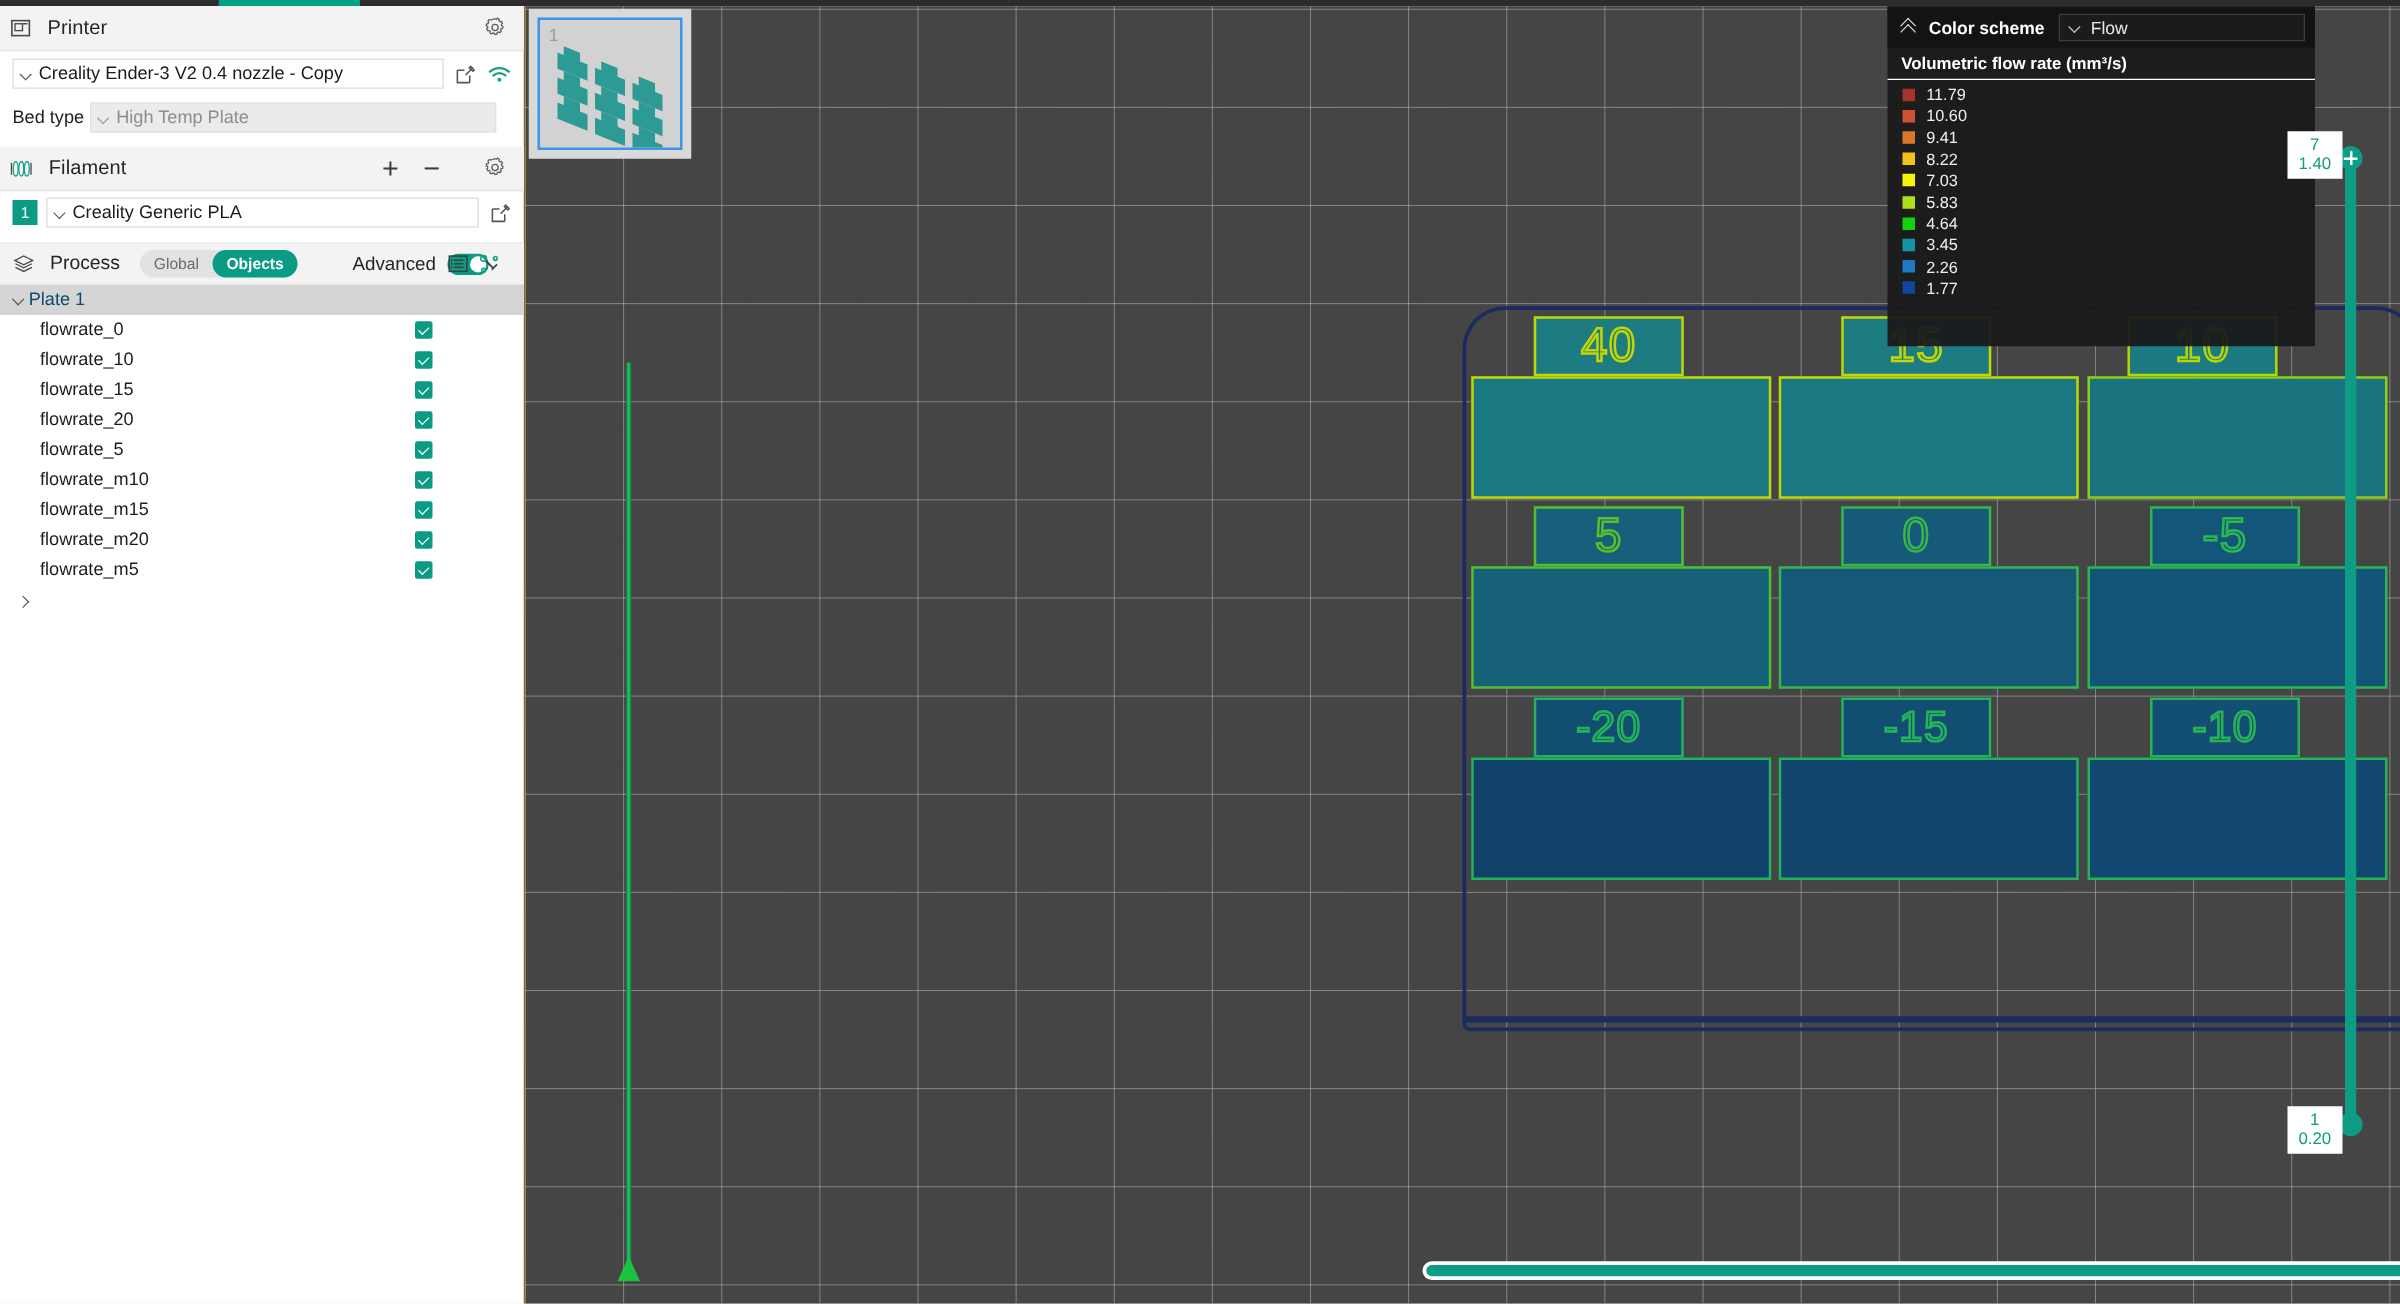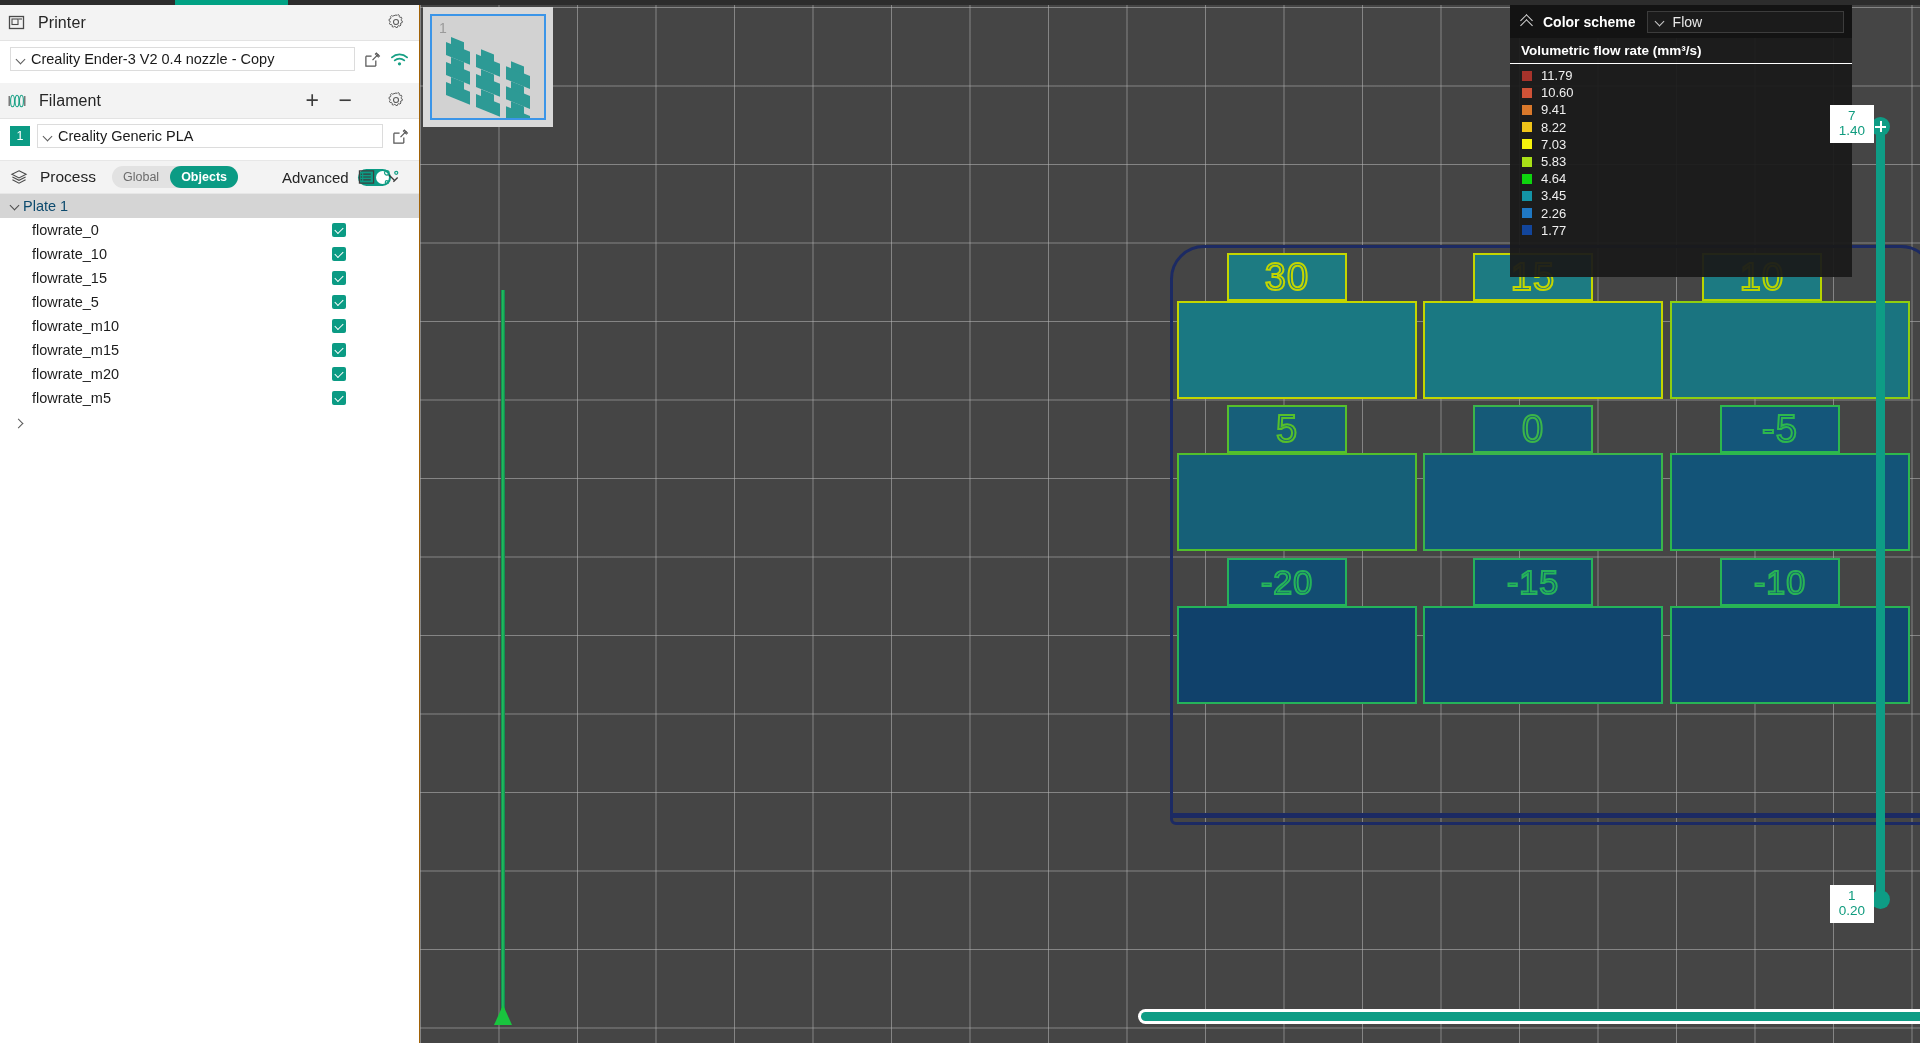--- a/index.html
+++ b/index.html
@@ -304,20 +304,27 @@
       </span>
       <span class="icon" style="margin-left:9px">
         <svg width="19" height="15" viewBox="0 0 20 15">
           <path d="M2 5.2a12 12 0 0 1 16 0" fill="none" stroke="#17a085" stroke-width="1.9" stroke-linecap="round"></path>
           <path d="M5 8.4a7.6 7.6 0 0 1 10 0" fill="none" stroke="#17a085" stroke-width="1.9" stroke-linecap="round"></path>
           <circle cx="10" cy="12" r="1.7" fill="#17a085"></circle>
         </svg>
       </span>
     </div>
 
+    <div class="row-bed">
+      <span class="lbl">Bed type</span>
+      <div class="combo disabled" style="max-width:325px">
+        <span class="chev"></span>
+        <span>High Temp Plate</span>
+      </div>
+    </div>
 
     <div class="panel-head" style="margin-top:6px">
       <span class="icon">
         <svg width="18" height="16" viewBox="0 0 20 18">
           <ellipse cx="5" cy="9" rx="2.2" ry="6.5" fill="none" stroke="#17a085" stroke-width="1.2"></ellipse>
           <ellipse cx="10" cy="9" rx="2.2" ry="6.5" fill="none" stroke="#17a085" stroke-width="1.2"></ellipse>
           <ellipse cx="15" cy="9" rx="2.2" ry="6.5" fill="none" stroke="#17a085" stroke-width="1.2"></ellipse>
           <path d="M1.2 3.5v11M18.8 3.5v11" stroke="#4a4a4a" stroke-width="1.2"></path>
         </svg>
       </span>
@@ -396,20 +403,24 @@
         </div>
         <div class="obj-row">
           <span class="onm">flowrate_10</span>
           <span class="chk"></span>
         </div>
         <div class="obj-row">
           <span class="onm">flowrate_15</span>
           <span class="chk"></span>
         </div>
         <div class="obj-row">
+          <span class="onm">flowrate_20</span>
+          <span class="chk"></span>
+        </div>
+        <div class="obj-row">
           <span class="onm">flowrate_5</span>
           <span class="chk"></span>
         </div>
         <div class="obj-row">
           <span class="onm">flowrate_m10</span>
           <span class="chk"></span>
         </div>
         <div class="obj-row">
           <span class="onm">flowrate_m15</span>
           <span class="chk"></span>
@@ -433,21 +444,21 @@
     <div class="grid"></div>
 
     <div class="plate-outline"></div>
     <div class="plate-floor"></div>
 
     <div id="blocks">
         <div class="blk" style="left: 757px; top: 248px; width: 240px; height: 146px;">
           <div class="body" style="top: 48px; width: 240px; height: 98px; border-color: rgb(196, 214, 0); background: rgb(26, 120, 130);"></div>
           <div class="top" style="left: 50px; top: 0px; width: 120px; height: 48px; border-color: rgb(196, 214, 0); background: rgb(29, 123, 130);">
             <div class="numwrap">
-              <span class="numtxt" style="-webkit-text-stroke: 2px rgb(196, 214, 0); font-size: 38px;">30</span>
+              <span class="numtxt" style="-webkit-text-stroke: 2px rgb(196, 214, 0); font-size: 38px;">40</span>
             </div>
           </div>
         </div>
         <div class="blk" style="left: 1003px; top: 248px; width: 240px; height: 146px;">
           <div class="body" style="top: 48px; width: 240px; height: 98px; border-color: rgb(196, 214, 0); background: rgb(26, 120, 130);"></div>
           <div class="top" style="left: 50px; top: 0px; width: 120px; height: 48px; border-color: rgb(196, 214, 0); background: rgb(29, 123, 130);">
             <div class="numwrap">
               <span class="numtxt" style="-webkit-text-stroke: 2px rgb(196, 214, 0); font-size: 38px;">15</span>
             </div>
           </div>

